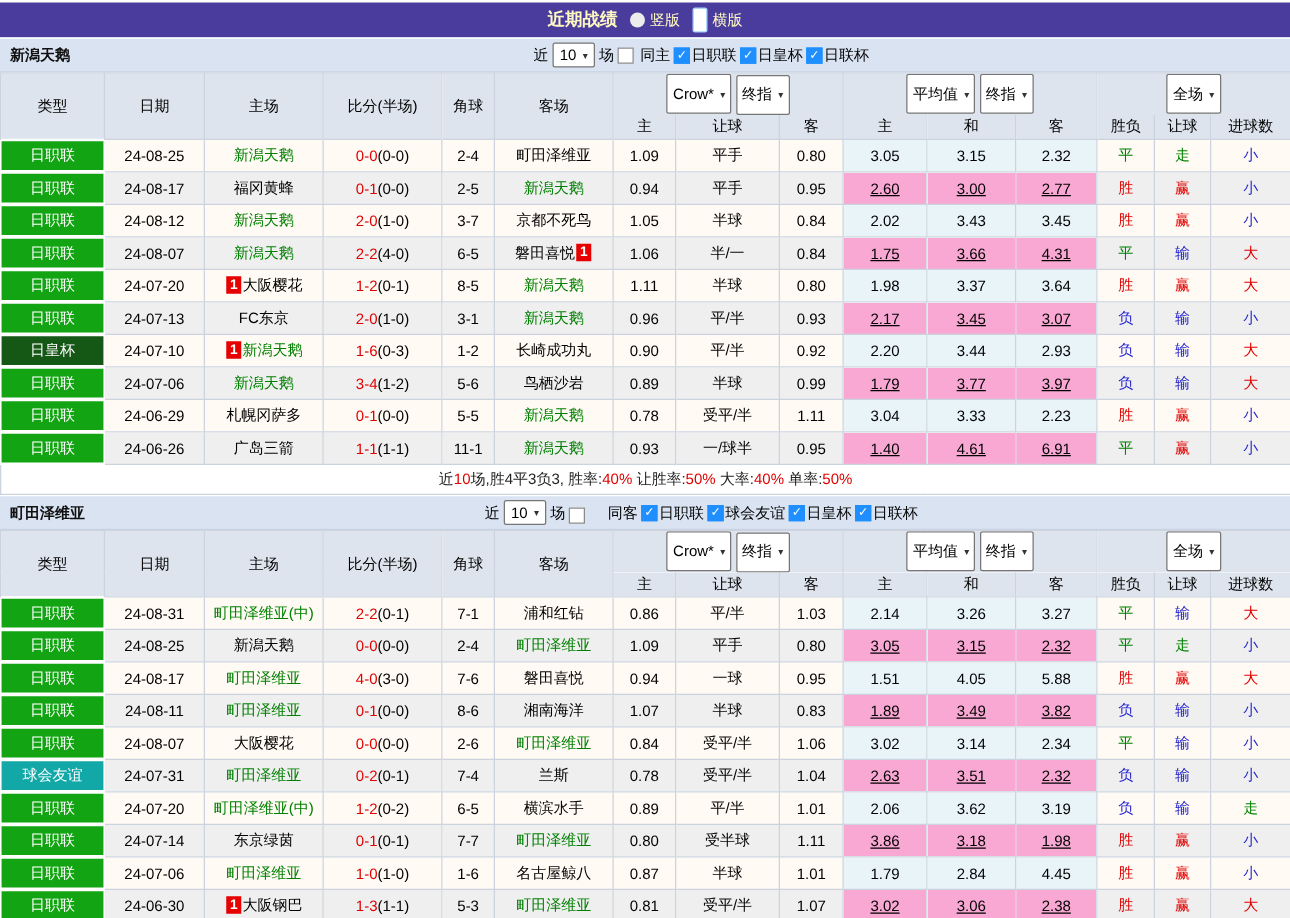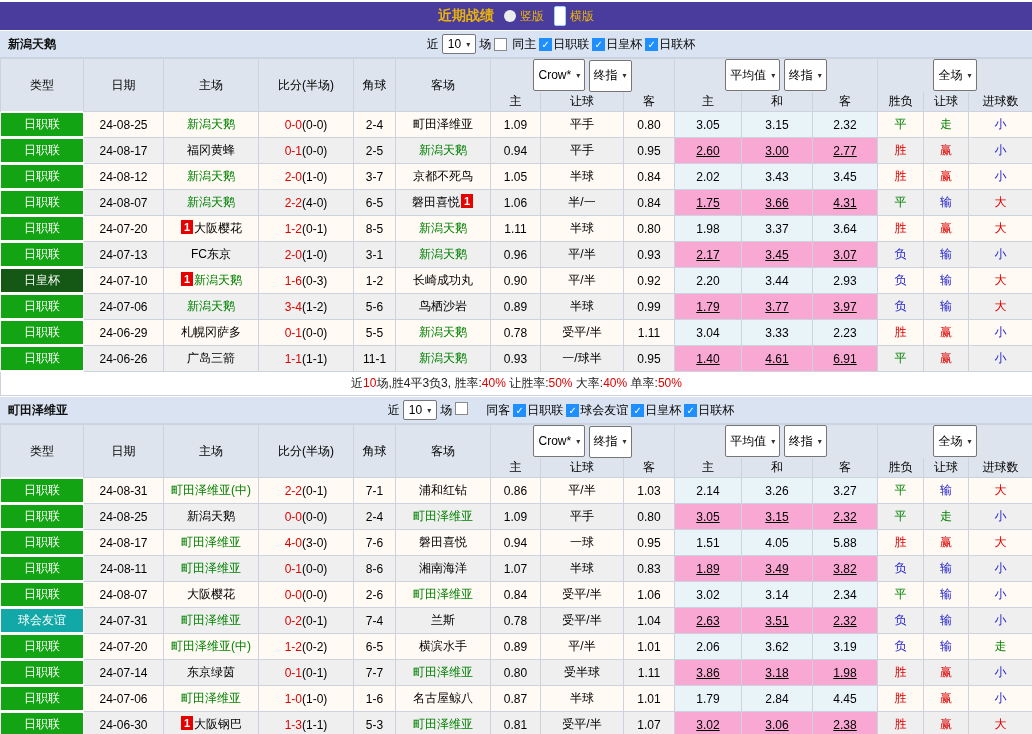--- a/index.html
+++ b/index.html
@@ -6,21 +6,21 @@
   body {
     width: 1032px;
     font-family: "Liberation Sans", "DejaVu Sans", sans-serif;
     background: #fff;
     color: #000;
     font-size: 12px;
   }
   .titlebar {
     height: 30px;
     background: #4a3c9c;
-    color: #eab308;
+    color: #fef9c3;
     display: flex;
     align-items: center;
     justify-content: center;
     gap: 10px;
     border-top: 2px solid #fff;
   }
   .titlebar .title { font-weight: bold; font-size: 14px; }
   .radio-group { display: flex; align-items: center; gap: 4px; font-size: 12px; }
   .radio {
     width: 12px; height: 12px; border-radius: 50%;
@@ -391,21 +391,21 @@
       </table>
       <div class="band">
         <span class="band-title">町田泽维亚</span>
         <span class="filters">
           <span>近</span>
           <span class="sel">
             <span>10</span>
             <span class="car">▾</span>
           </span>
           <span>场</span>
-          <span style="display: inline-flex; align-items: flex-start; gap: 18px;">
+          <span style="display: inline-flex; align-items: flex-end; gap: 18px;">
             <span class="cb"></span>
             <span>同客</span>
           </span>
           <span style="display: inline-flex; align-items: center; gap: 1px;">
             <span class="cb on">✓</span>
             <span>日职联</span>
           </span>
           <span style="display: inline-flex; align-items: center; gap: 1px;">
             <span class="cb on">✓</span>
             <span>球会友谊</span>

